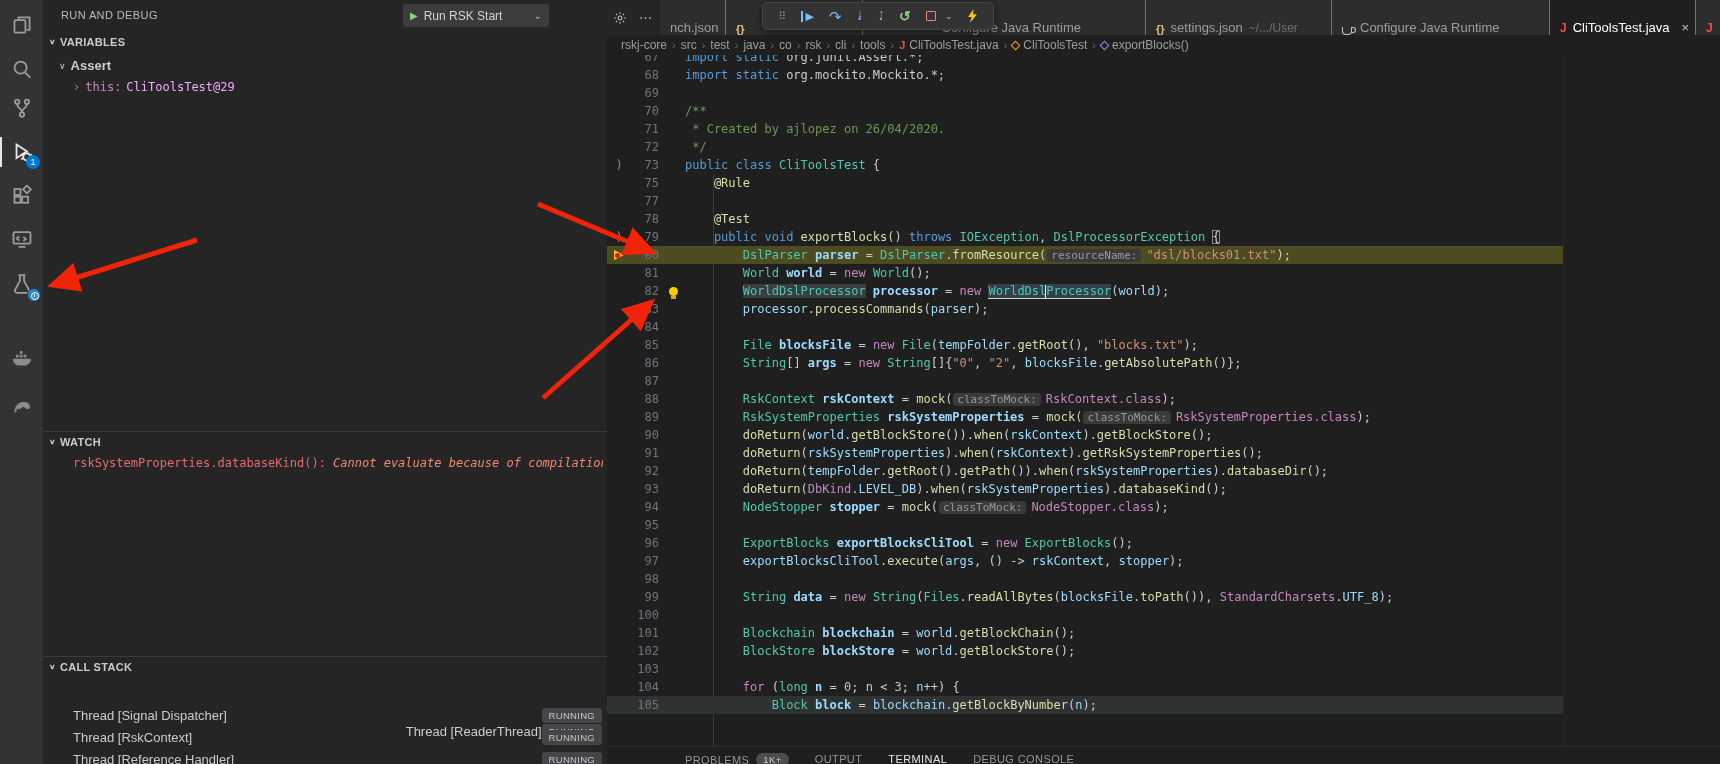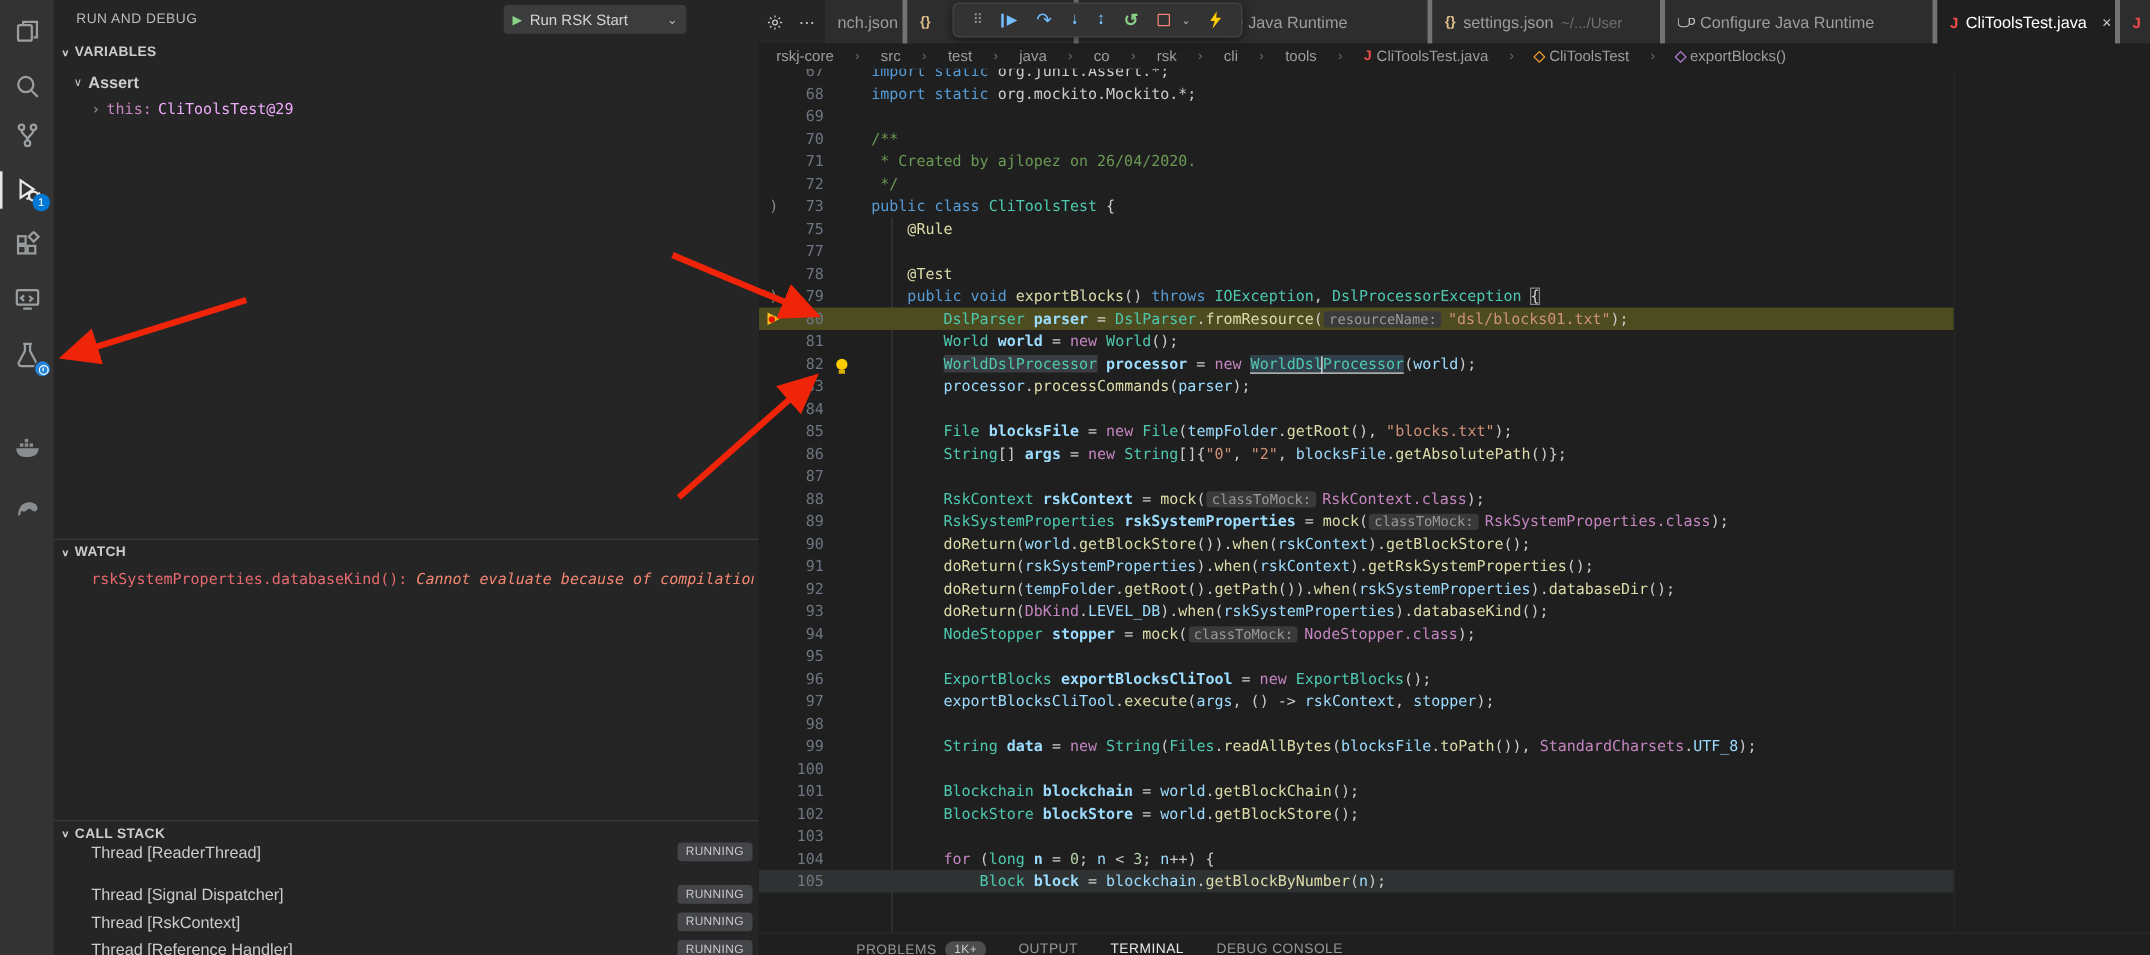--- a/index.html
+++ b/index.html
@@ -39,34 +39,34 @@
   .watch-name{color:#e5696f}
   .watch-err{color:#f48771;font-style:italic}
   .thread-row{position:absolute;left:0;width:100%;height:22px;display:flex;align-items:center;padding:0 5px 0 30px;cursor:pointer}
   .thread-lbl{font-size:13px;color:#cccccc;flex:1}
   .run-badge{font-size:9.5px;color:#c8c8c8;background:#434549;border-radius:3px;padding:2px 7px;letter-spacing:.3px}
 
   
   .editor{position:absolute;left:607px;top:0;right:0;bottom:0;background:#1f1f1f}
   .tabstrip{position:absolute;left:0;top:0;right:0;height:35px;background:#252526;display:flex;align-items:stretch;overflow:hidden}
   .strip-icons{display:flex;align-items:center;gap:12px;padding:0 8px 0 6px;color:#c5c5c5}
-  .tab{display:flex;align-items:center;gap:6px;padding:0 10px;background:#2d2d2d;border-right:4px solid #737373;
+  .tab{display:flex;align-items:flex-end;gap:6px;padding:0 10px;background:#2d2d2d;border-right:1px solid #737373;
     font-size:13px;color:#9d9d9d;white-space:nowrap;cursor:pointer;flex:none;overflow:hidden}
   .tab.active{background:#1f1f1f;color:#ffffff}
   .tab .desc{font-size:12px;color:#6e6e6e}
   .tab .close{margin-left:6px;font-size:13px;color:#c5c5c5}
   .ico-braces{color:#e2c08d;font-size:11px;font-weight:bold}
   .ico-j{color:#f14c4c;font-weight:bold;font-size:12px}
   .ico-cup{position:relative;display:inline-block;width:10px;height:8px;border:1.4px solid #c5c5c5;border-top:none;border-radius:0 0 4px 4px;margin-right:2px}
   .ico-cup::after{content:"";position:absolute;right:-5px;top:0;width:3px;height:4px;border:1.4px solid #c5c5c5;border-left:none;border-radius:0 3px 3px 0}
   .ico-class{display:inline-block;width:7px;height:7px;border:1.5px solid #ee9d28;transform:rotate(45deg)}
   .ico-method{display:inline-block;width:7px;height:7px;border:1.5px solid #b180d7;transform:rotate(45deg)}
 
   .breadcrumbs{position:absolute;left:0;top:35px;right:0;height:20px;background:#1f1f1f;display:flex;align-items:center;
-    padding-left:14px;font-size:12px;color:#9d9d9d;gap:17px;white-space:nowrap}
+    padding-left:14px;font-size:12px;color:#9d9d9d;gap:5px;white-space:nowrap}
   .bc-item{display:flex;align-items:center;gap:4px;cursor:pointer}
   .bc-sep{color:#6e6e6e;font-size:11px}
 
   
   .dbgbar{position:absolute;left:155px;top:2px;width:232px;height:28px;background:#333333;border:1px solid #454545;
     border-radius:5px;box-shadow:0 2px 8px rgba(0,0,0,.5);display:flex;align-items:center;justify-content:space-evenly;z-index:30}
   .dbtn{display:flex;align-items:center;justify-content:center;cursor:pointer;font-size:14px;line-height:1}
   .blue{color:#75beff}.green{color:#89d185}.gray{color:#8f8f8f}
   .ic-cont{display:flex;align-items:center;gap:2px}
   .ic-cont i{display:block;width:2px;height:11px;background:#75beff}
@@ -77,21 +77,21 @@
 
   
   .code-wrap{position:absolute;left:0;top:55px;right:0;bottom:18px;overflow:hidden}
   .code-rows{position:absolute;left:0;top:-7px;font-family:"DejaVu Sans Mono",monospace;font-size:12px}
   .code-row{display:flex;align-items:center;height:18px;line-height:18px;width:956px;white-space:pre}
   .row-current{background:#4d4c20}
   .row-hl{background:#2f3233}
   .g-glyph{width:24px;text-align:center;flex:none;height:18px;display:flex;align-items:center;justify-content:center}
   .g-num{width:28px;text-align:right;color:#6e7681;flex:none;font-size:12px}
   .g-bulb{width:16px;margin-left:6px;flex:none;display:flex;align-items:center;justify-content:center}
-  .code-text{margin-left:16px}
+  .code-text{margin-left:4px}
   .fold-ic{color:#8a8a8a;font-size:12px}
   .exec{position:relative;display:inline-block;width:11px;height:10px}
   .exec::before{content:"";position:absolute;left:0;top:0;border-top:5px solid transparent;border-bottom:5px solid transparent;border-left:10px solid #ffc21a}
   .exec::after{content:"";position:absolute;left:1px;top:2.5px;width:5px;height:5px;border-radius:50%;background:#e51400}
   .bulb{position:relative;display:inline-block;width:9px;height:9px;border-radius:50%;background:#fc0}
   .bulb::after{content:"";position:absolute;left:2px;bottom:-3px;width:5px;height:3px;background:#d9ad00}
   .indent-guide{position:absolute;width:1px;background:#3a3a3a}
   .code-right-border{position:absolute;left:956px;top:0;bottom:0;width:1px;background:#272727}
 
   .tk-k{color:#569cd6}.tk-c{color:#c586c0}.tk-t{color:#4ec9b0}.tk-m{color:#dcdcaa}
@@ -215,21 +215,21 @@
     <div class="watch-row mono">
       <span class="watch-name">rskSystemProperties.databaseKind():</span><span class="watch-err"> Cannot evaluate because of compilation error(s): rsk…</span>
     </div>
 
     <div class="sec-divider" style="top:656px"></div>
     <div class="sec-head" style="top:661px">
       <span class="twist">∨</span>
       <span>CALL STACK</span>
     </div>
     <div id="threads">
-        <div class="thread-row" style="top: 670px;">
+        <div class="thread-row" style="top: 720px; text-align: right;">
           <span class="thread-lbl">Thread [ReaderThread]</span>
           <span class="run-badge">RUNNING</span>
         </div>
         <div class="thread-row" style="top: 704px;">
           <span class="thread-lbl">Thread [Signal Dispatcher]</span>
           <span class="run-badge">RUNNING</span>
         </div>
         <div class="thread-row" style="top: 726px;">
           <span class="thread-lbl">Thread [RskContext]</span>
           <span class="run-badge">RUNNING</span>

